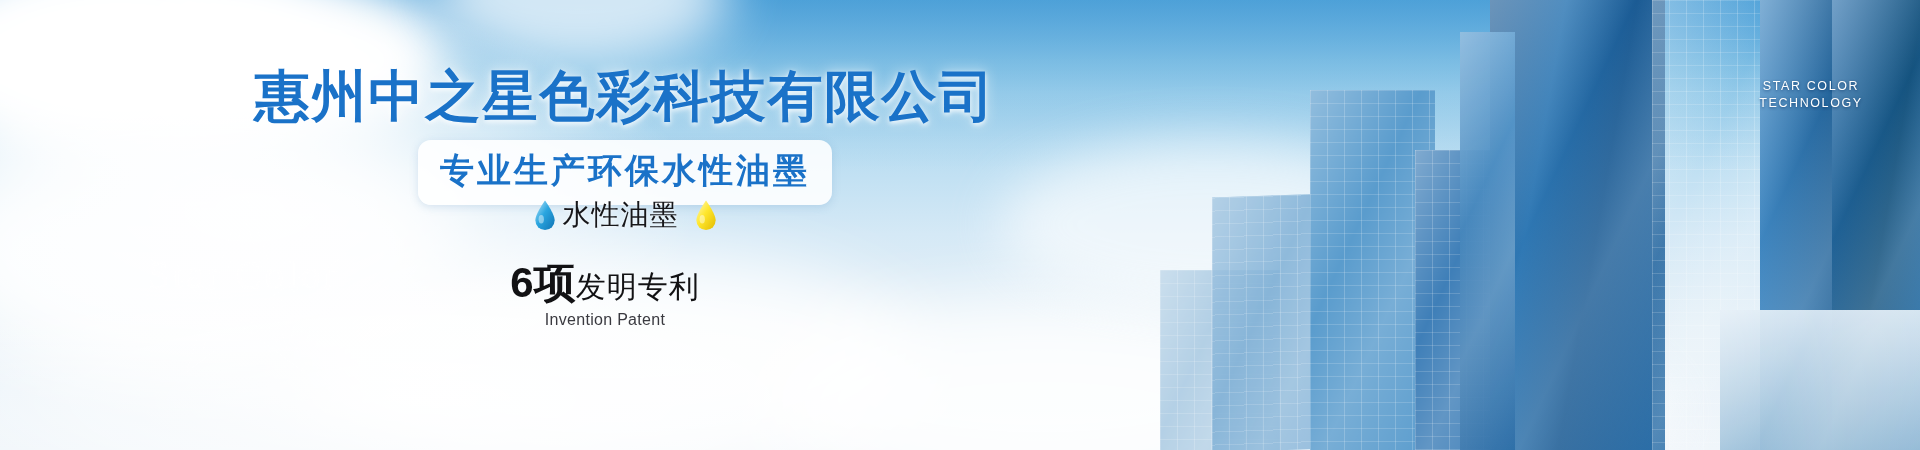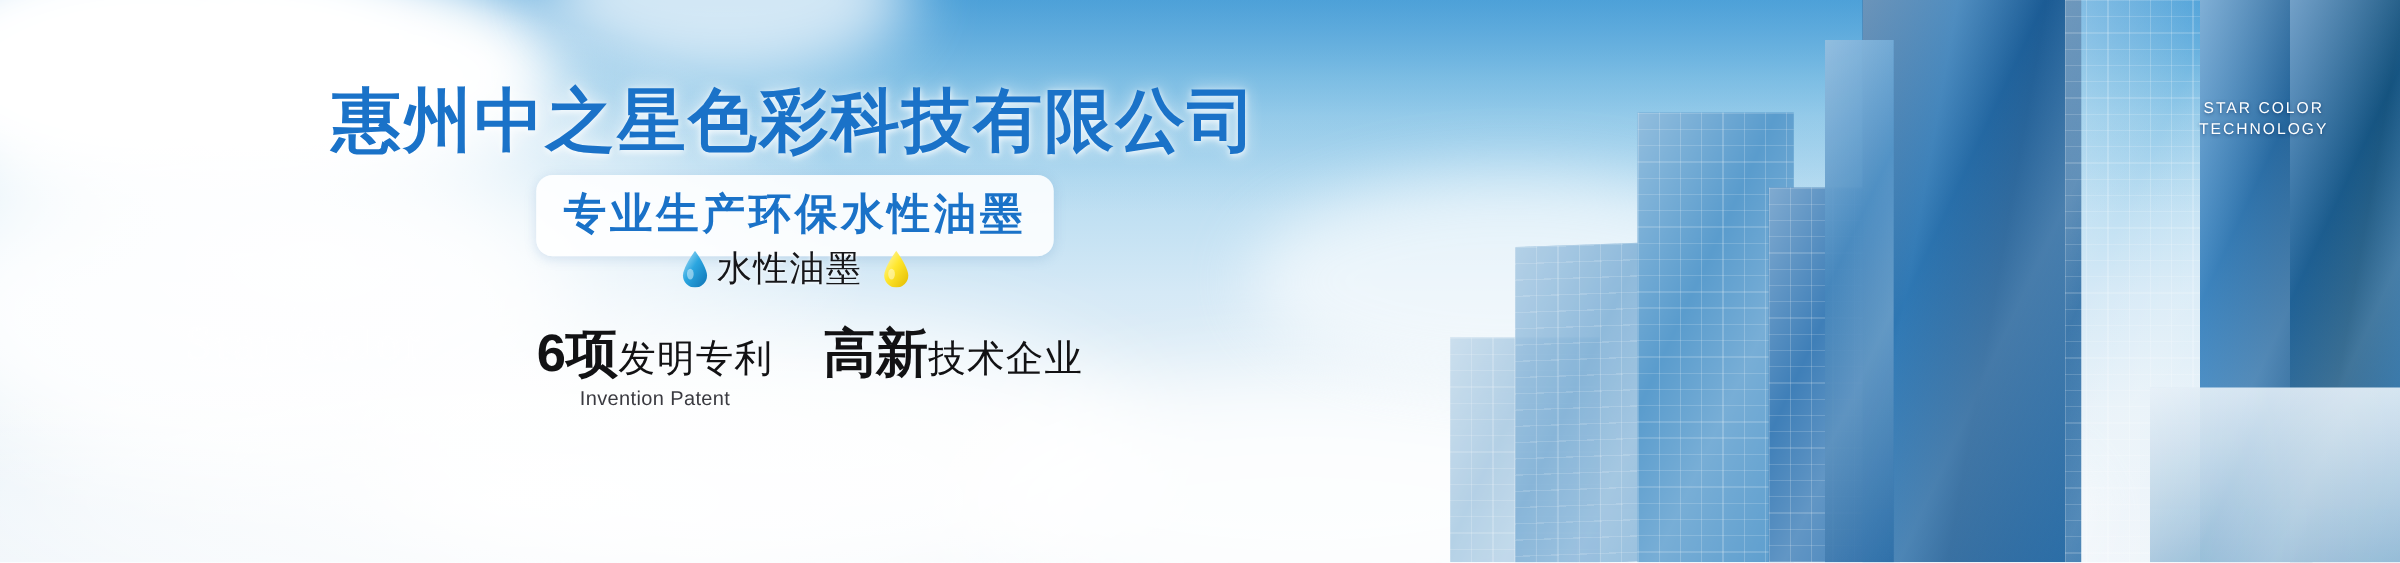--- a/index.html
+++ b/index.html
@@ -44,21 +44,21 @@
       repeating-linear-gradient(to right,rgba(255,255,255,.20) 0 1px,rgba(0,0,0,0) 1px 17px);
   }
   .bld-shine{position:absolute;inset:0;background:linear-gradient(115deg,rgba(255,255,255,.34) 0%,rgba(255,255,255,0) 38%,rgba(255,255,255,.18) 62%,rgba(255,255,255,0) 100%);}
   .bld-label{
     position:absolute;right:34px;top:78px;width:150px;text-align:center;
     color:#ffffff;font-size:12.5px;line-height:17px;letter-spacing:1.6px;
     text-shadow:0 1px 3px rgba(0,40,90,.65);
   }
 
   
-  #content{position:absolute;left:11px;top:0;width:1250px;height:424px;}
+  #content{position:absolute;left:0;top:0;width:1250px;height:424px;}
 
   .title{
     position:absolute;left:0;top:60px;width:1250px;text-align:center;
     font-size:55px;font-weight:bold;color:#1a72c8;letter-spacing:2px;
     text-shadow:0 2px 5px rgba(255,255,255,.85),0 0 14px rgba(255,255,255,.7);
     white-space:nowrap;
   }
   .subwrap{position:absolute;left:0;top:140px;width:1250px;text-align:center;}
   .subtitle{
     display:inline-block;padding:8px 22px 11px;border-radius:13px;
@@ -74,21 +74,21 @@
   }
   .feat{display:flex;align-items:center;gap:7px;}
   .feat-label{
     font-size:28px;color:#17171a;font-weight:500;letter-spacing:1px;
     text-shadow:0 1px 3px rgba(255,255,255,.8);white-space:nowrap;
   }
   .drop{width:22px;height:30px;display:block;}
 
   .badges{
     position:absolute;left:0;top:262px;width:1250px;
-    display:flex;justify-content:center;align-items:flex-start;gap:40px;padding-left:12px;
+    display:flex;justify-content:center;align-items:flex-start;gap:40px;
   }
   .badge{text-align:center;}
   .badge-main{white-space:nowrap;color:#121214;line-height:1;}
   .badge-big{font-size:42px;font-weight:bold;letter-spacing:0px;}
   .badge-small{font-size:30px;font-weight:500;letter-spacing:1px;}
   .badge-en{
     margin-top:7px;font-size:16px;color:#3a3a40;letter-spacing:.3px;
     white-space:nowrap;
   }
 </style>
@@ -207,20 +207,17 @@
     <div class="badges">
 
       <div class="badge">
         <div class="badge-main">
           <span class="badge-big">6项</span><span class="badge-small">发明专利</span>
         </div>
         <div class="badge-en">Invention Patent</div>
       </div>
 
       <div class="badge">
-        <div class="badge-main">
-          <span class="badge-big">高新</span><span class="badge-small">技术企业</span>
-        </div>
       </div>
     </div>
 
   </div>
 </div>
 
 </body></html>

